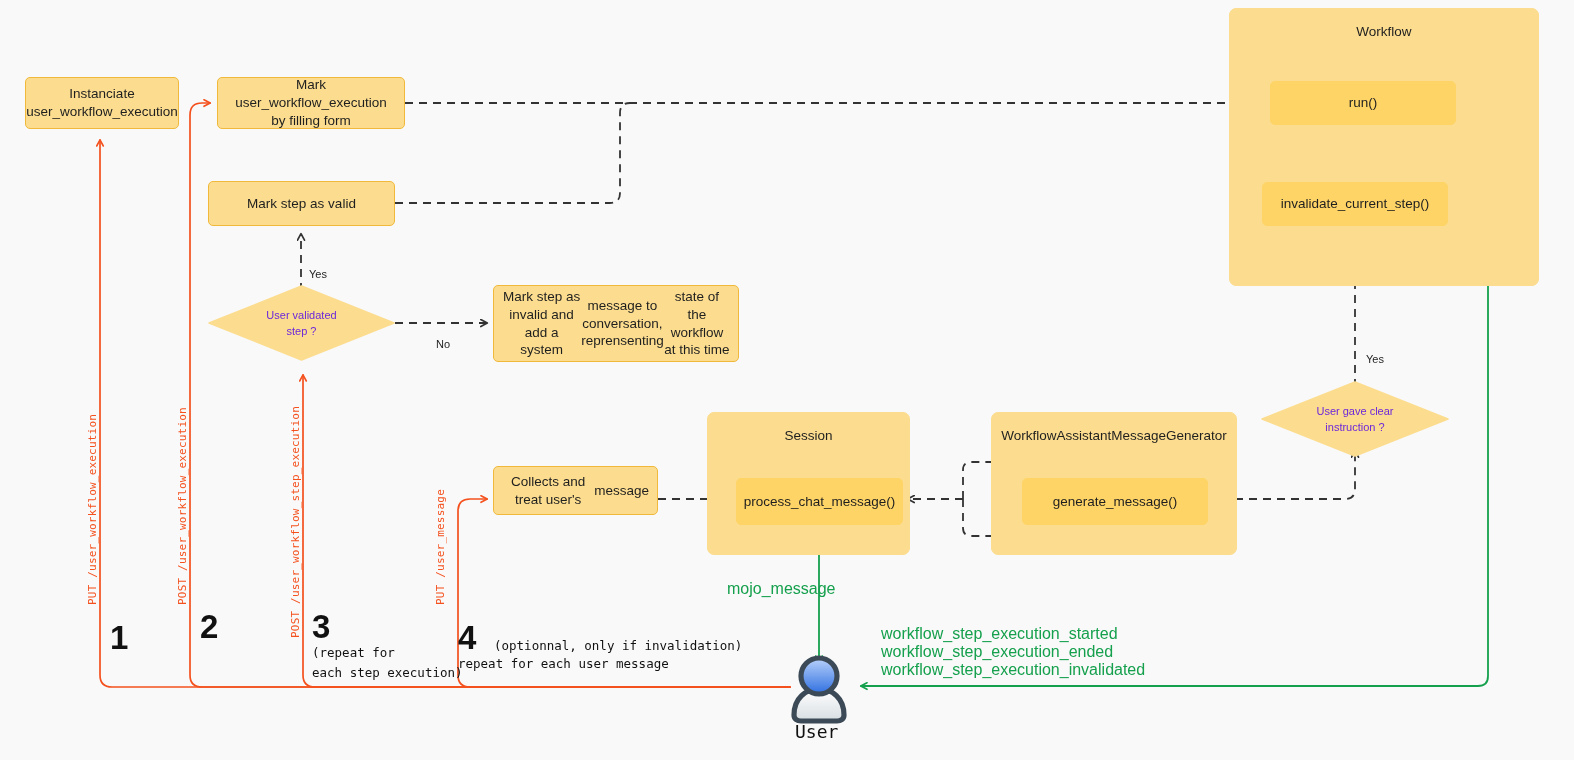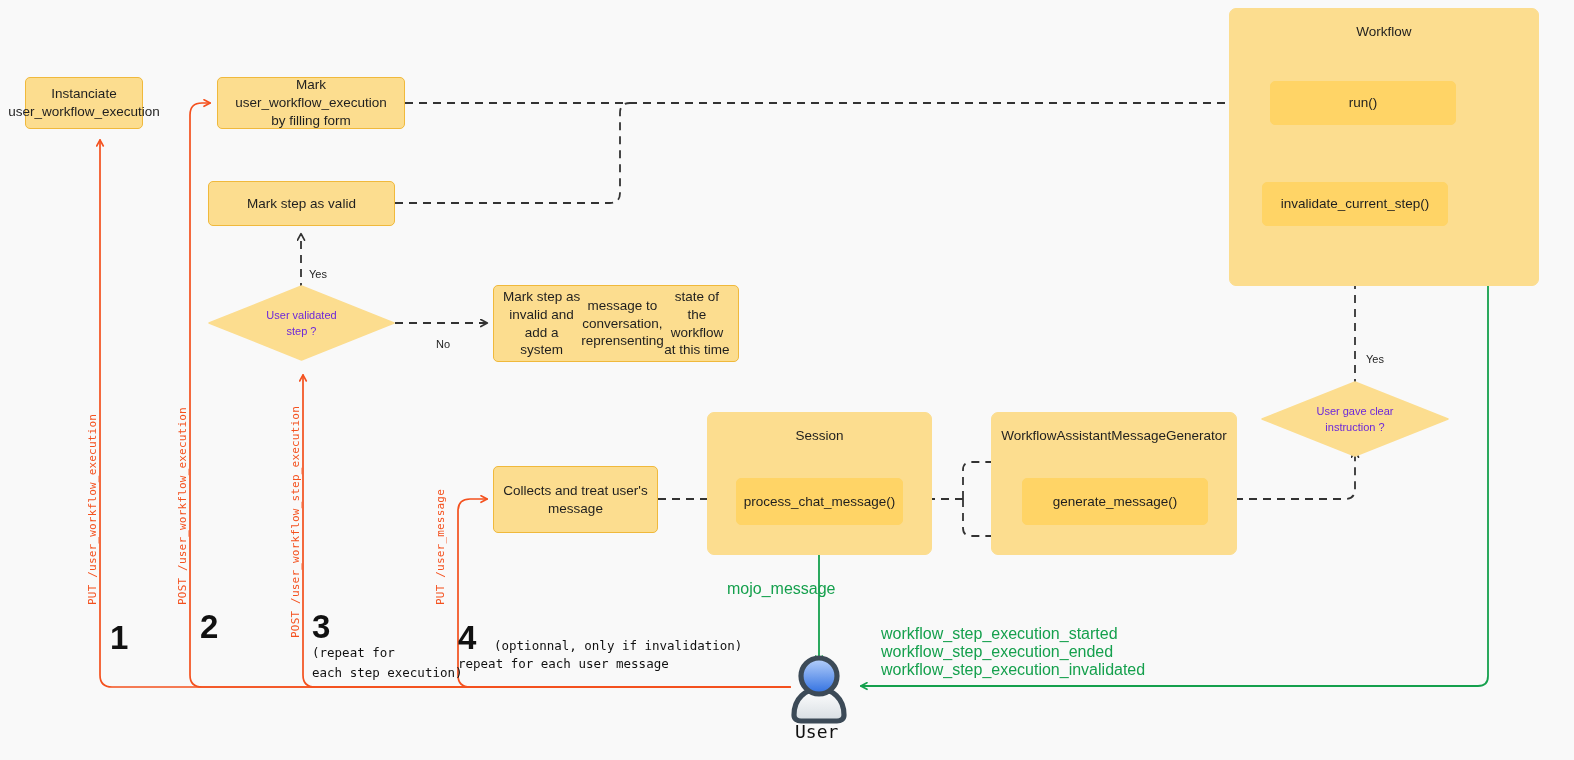--- a/index.html
+++ b/index.html
@@ -206,21 +206,21 @@
 
       <path d="M1447,204 L1478,204 Q1488,204 1488,214 L1488,240"></path>
     </g>
 
     <g transform="translate(819,700)">
       <path d="M-25,15 C-25,-2 -13,-11 0,-11 C13,-11 25,-2 25,15 C25,19 22,21 18,21 L-18,21 C-22,21 -25,19 -25,15 Z" fill="url(#bodyGrad)" stroke="#3c4a57" stroke-width="5.2" stroke-linejoin="round"></path>
       <circle cx="0" cy="-24" r="18" fill="url(#headGrad)" stroke="#3c4a57" stroke-width="5.2"></circle>
     </g>
   </svg>
 
-  <div class="node proc" style="left:25px; top:77px; width:118px; height:52px;">
+  <div class="node proc" style="left:25px; top:77px; width:154px; height:52px;">
     <span style="white-space:pre-line">Instanciate
 user_workflow_execution</span>
   </div>
 
   <div class="node proc" style="left:217px; top:77px; width:188px; height:52px; flex-direction:column;">
     <span>Mark user_workflow_execution</span>
     <span>by filling form</span>
   </div>
 
   <div class="node proc" style="left:208px; top:181px; width:187px; height:45px;">
@@ -238,21 +238,21 @@
       </div>
     </div>
   </div>
 
   <div class="node proc" style="left:493px; top:285px; width:246px; height:77px; flex-direction:row;">
     <span>Mark step as invalid and add a system</span>
     <span>message to conversation, reprensenting</span>
     <span>state of the workflow at this time</span>
   </div>
 
-  <div class="node proc" style="left:493px; top:466px; width:165px; height:67px; flex-direction:column;">
+  <div class="node proc" style="left:493px; top:466px; width:165px; height:49px; flex-direction:row;">
     <span>Collects and treat user's</span>
     <span>message</span>
   </div>
 
   <div class="diamond-wrap" style="left:1261px; top:381px; width:188px; height:76px;">
     <svg width="188" height="76" viewBox="0 0 188 76">
       <polygon points="94,1 187,38 94,75 1,38" fill="#fcdd8f" stroke="#fcdd8f" stroke-width="1.5" stroke-linejoin="round"></polygon>
     </svg>
     <div class="diamond-label">
       <div>
@@ -265,21 +265,21 @@
   <div class="node container" style="left:1229px; top:8px; width:310px; height:278px;">
     <div class="ctitle">Workflow</div>
     <div class="method" style="left:40px; top:72px; width:186px; height:44px;">
       <span>run()</span>
     </div>
     <div class="method" style="left:32px; top:173px; width:186px; height:44px;">
       <span>invalidate_current_step()</span>
     </div>
   </div>
 
-  <div class="node container" style="left:707px; top:412px; width:225px; height:143px;">
+  <div class="node container" style="left:707px; top:412px; width:203px; height:143px;">
     <div class="ctitle">Session</div>
     <div class="method" style="left:28px; top:65px; width:167px; height:47px;">
       <span>process_chat_message()</span>
     </div>
   </div>
 
   <div class="node container" style="left:991px; top:412px; width:246px; height:143px;">
     <div class="ctitle">WorkflowAssistantMessageGenerator</div>
     <div class="method" style="left:30px; top:65px; width:186px; height:47px;">
       <span>generate_message()</span>

